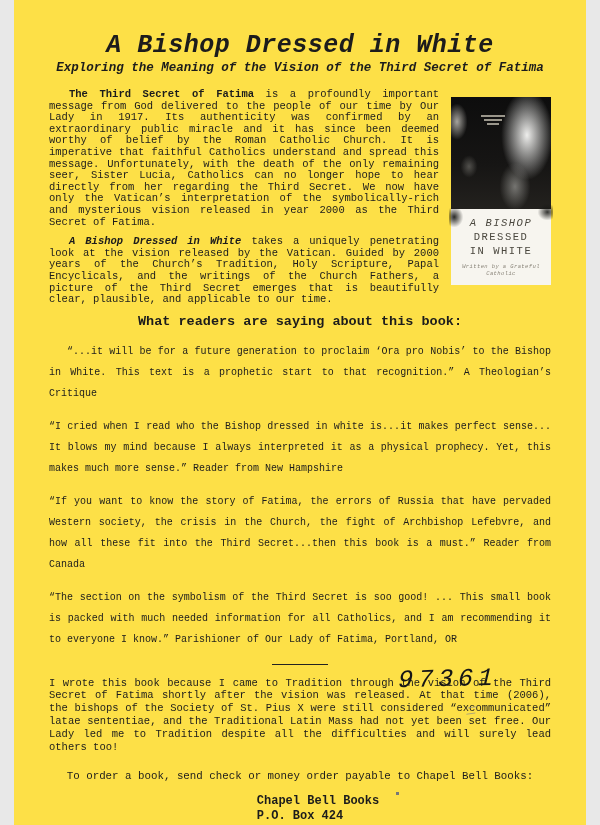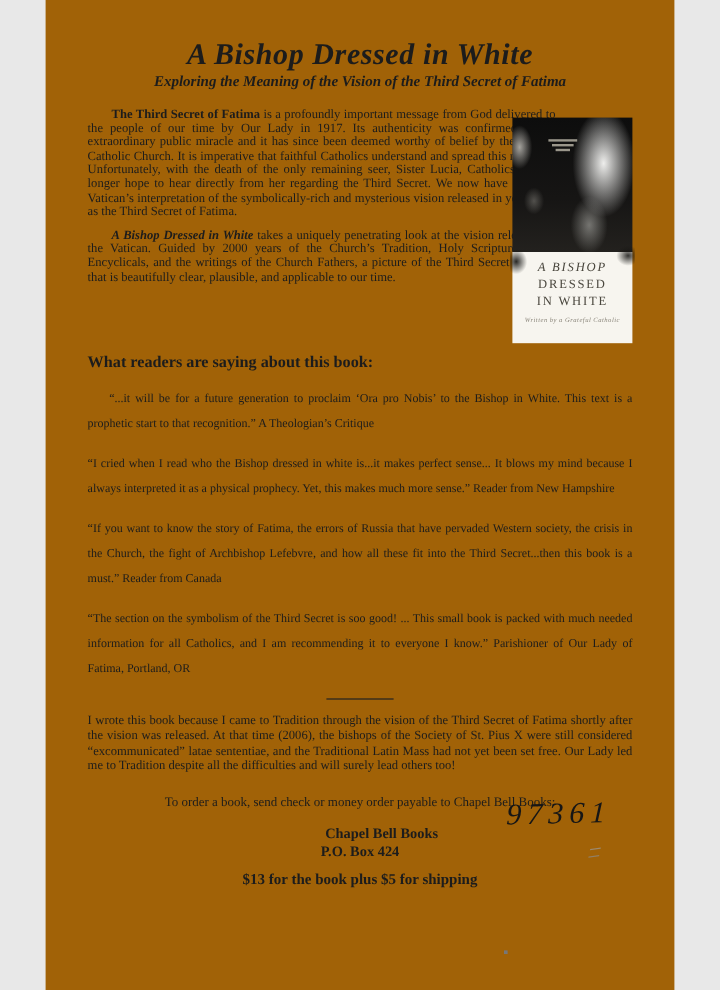--- a/index.html
+++ b/index.html
@@ -1,22 +1,22 @@
 <!DOCTYPE html>
 <html><head>
 <meta charset="utf-8">
 <style>
   html,body { margin:0; padding:0; background:#e8e8e8; }
   .page {
     position:relative;
-    width:524px; height:825px;
+    width:572px; height:825px;
     margin:0 auto;
-    background:#a16207;
+    background:#fde047;
     color:#1c1c1c;
-    font-family:Liberation Serif, serif;
+    font-family:Liberation Mono, monospace;
     overflow:hidden;
   }
   .title {
     margin:32px 35px 0 35px;
     text-align:center;
     font-size:25px; line-height:1.12;
     font-weight:bold; font-style:italic;
     letter-spacing:0.5px;
   }
   .subtitle {
@@ -87,20 +87,21 @@
   .cover-byline {
     position:relative; z-index:2;
     margin-top:5px;
     font-size:5.5px; font-style:italic;
     color:#8a857a; letter-spacing:0.4px;
   }
 
   
   .readers-heading {
     margin:8px 35px 0 35px;
+    text-align:center;
     font-size:13.5px; font-weight:bold;
   }
   .quote {
     margin:12px 35px 0 35px;
     font-size:10px; line-height:21px;
     text-align:justify;
   }
   .quote.indent { text-indent:18px; }
 
   .divider {

